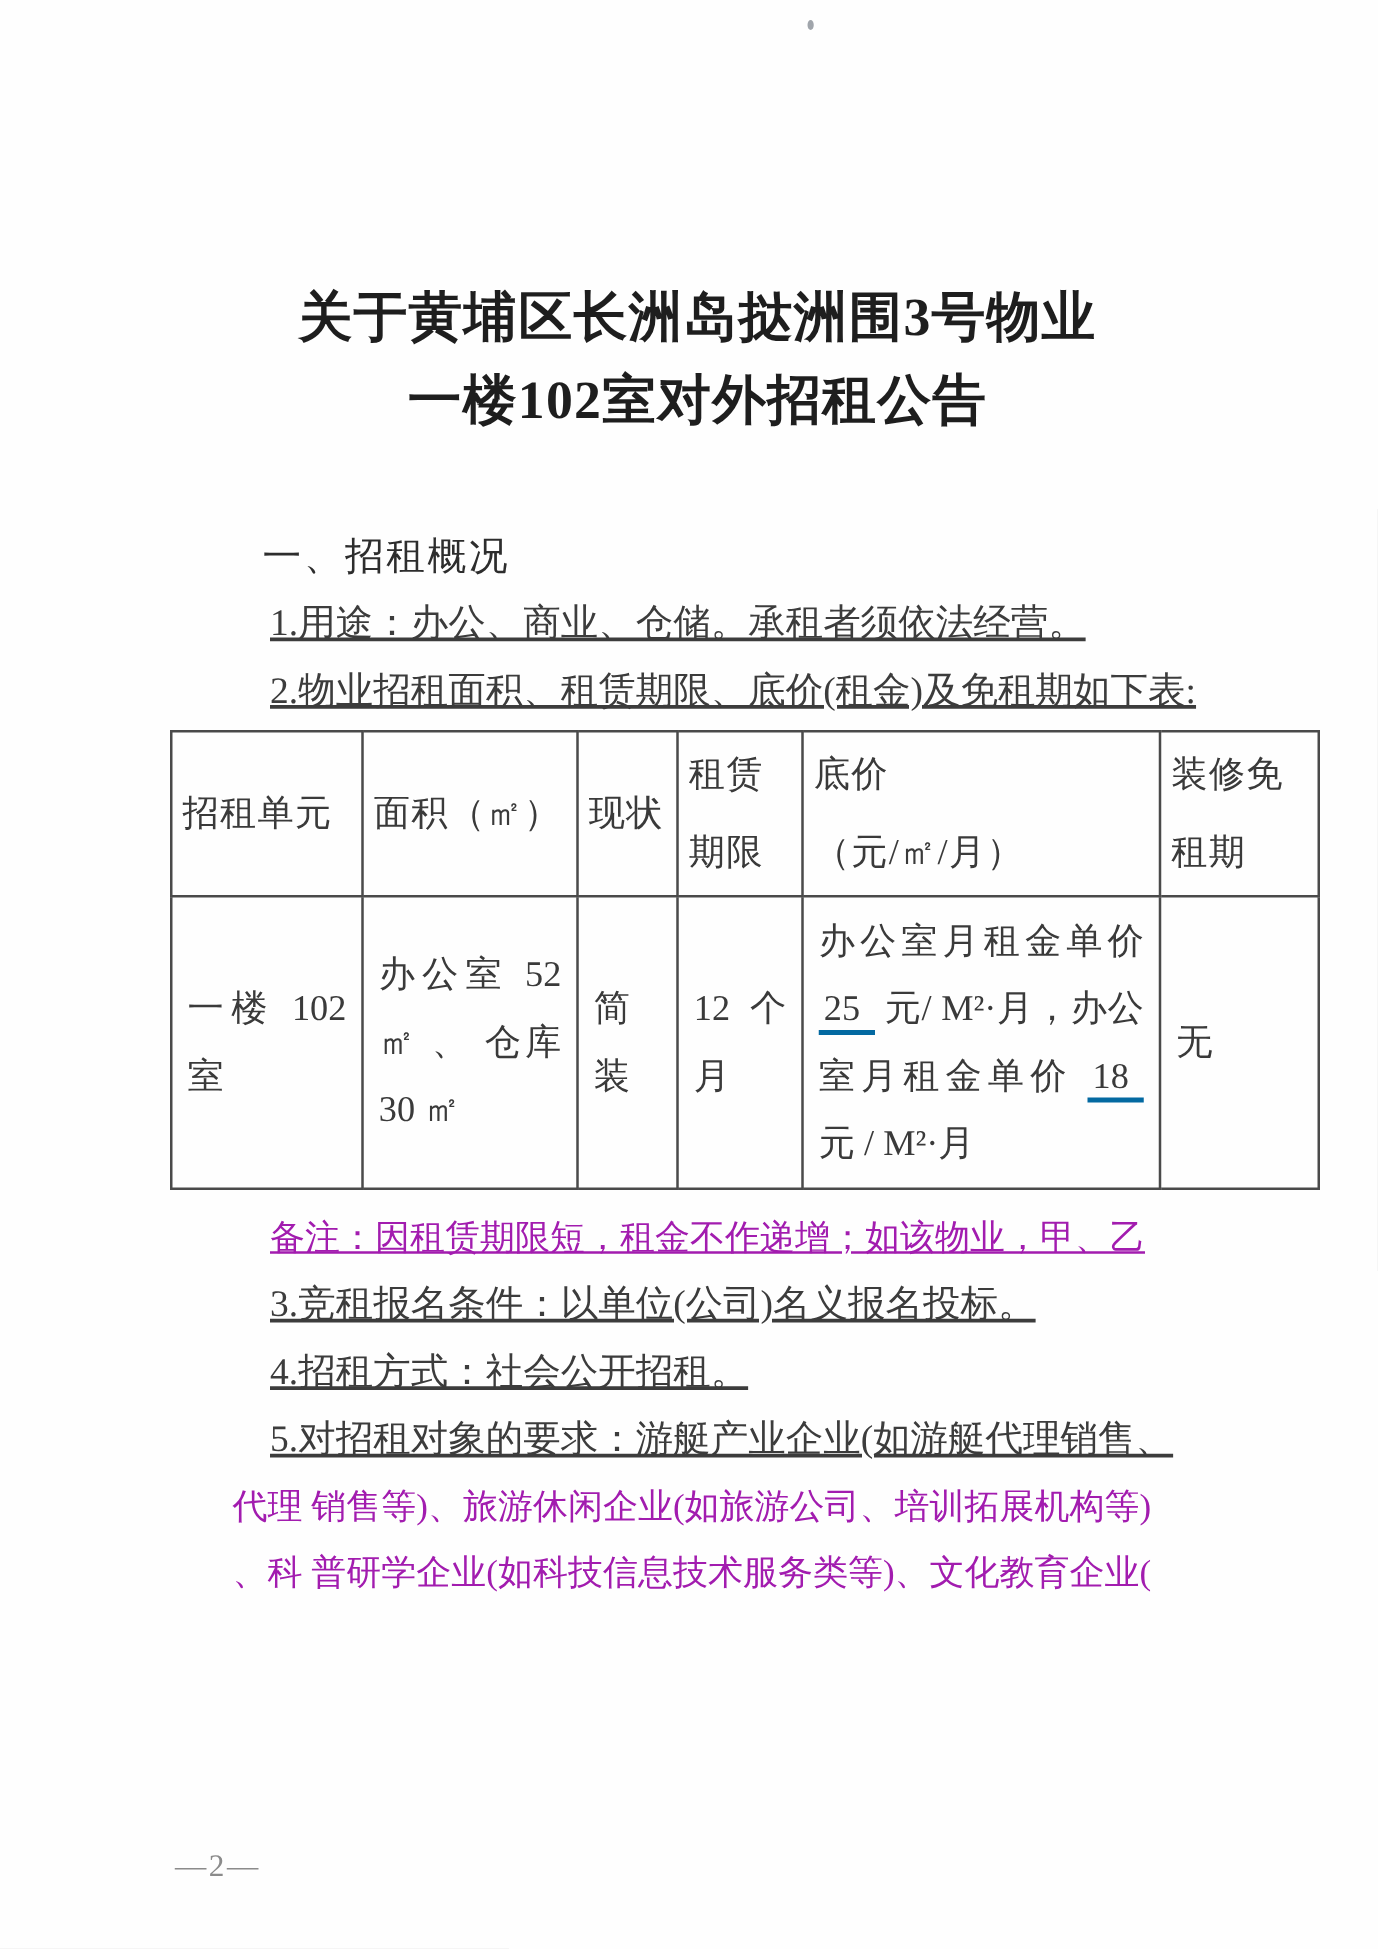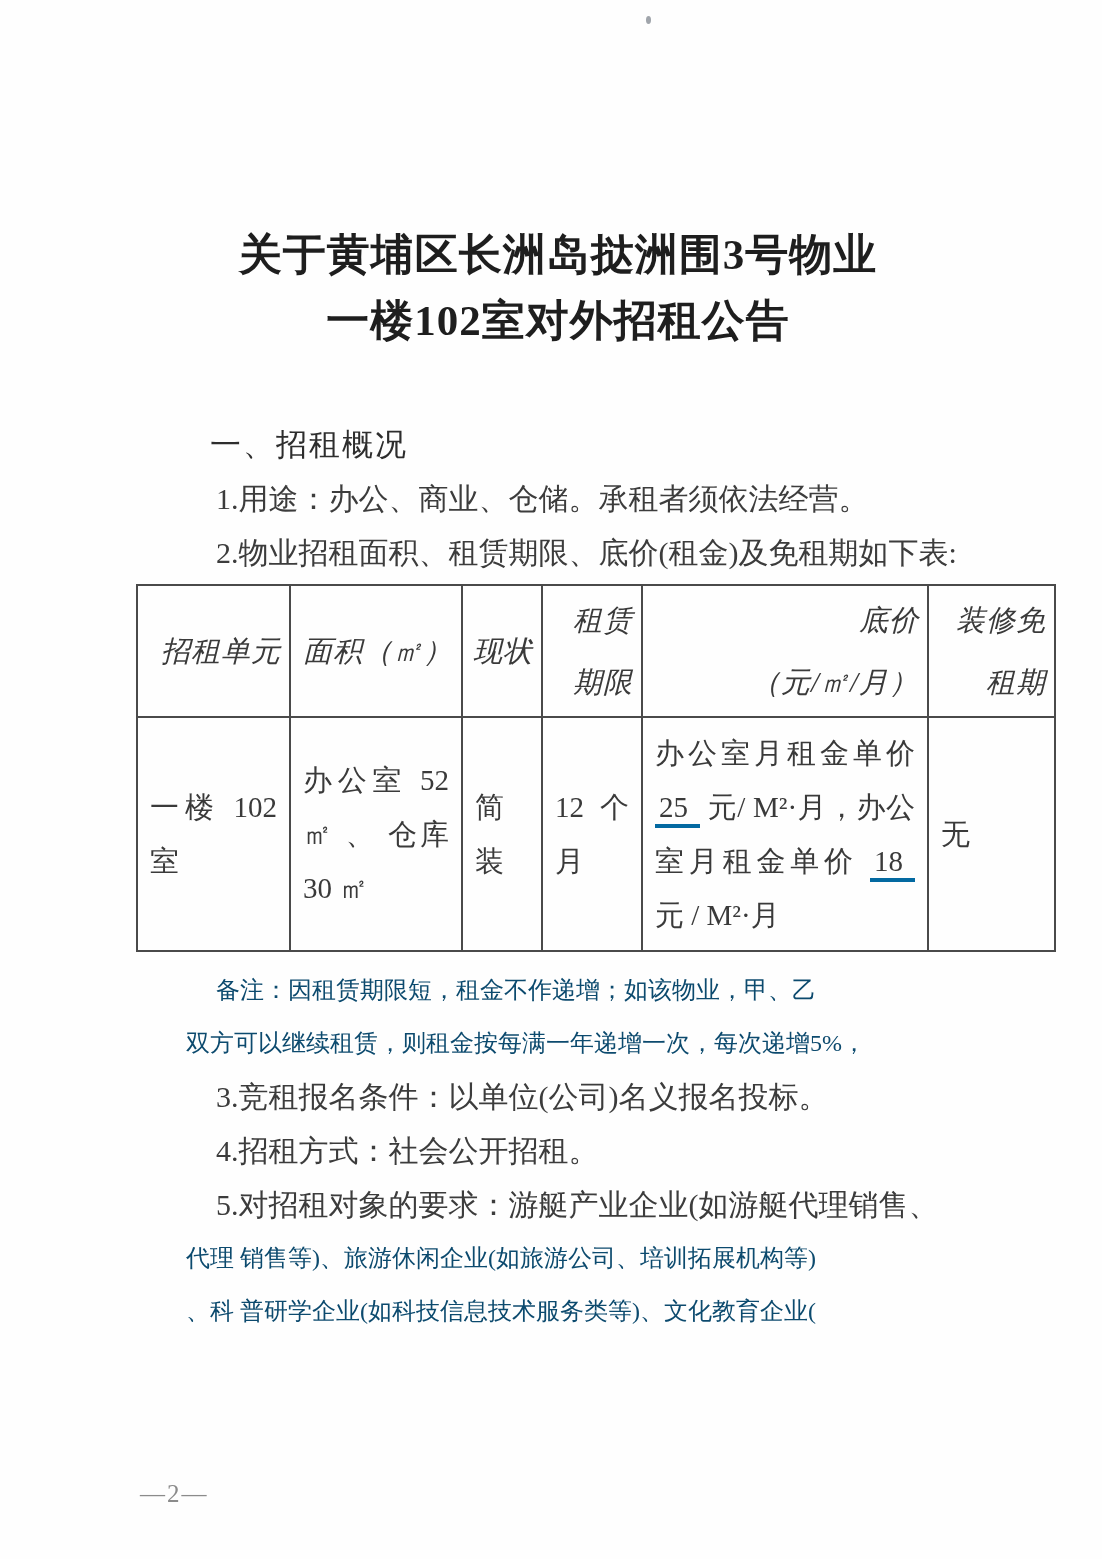--- a/index.html
+++ b/index.html
@@ -37,61 +37,60 @@
     line-height:54px;
     color:#2d2d2d;
     letter-spacing:2px;
   }
   .para{
     margin:0 70px 0 162px;
     font-size:30px;
     line-height:54px;
     color:#3c3c3c;
   }
-  .ind{ text-indent:30px; }
+  .ind{ text-indent:30px;text-decoration:underline; }
   .rent-table{
     margin:4px 0 0 112px;
     border-collapse:collapse;
     table-layout:fixed;
     width:918px;
     font-size:29px;
     color:#3a3a3a;
   }
   .rent-table,.rent-table th,.rent-table td{
     border:2px solid #4a4a4a;
   }
   .rent-table th{
     font-weight:400;
-    text-align:right;
+    text-align:left;
     vertical-align:middle;
     line-height:62px;
     padding:0 8px;
     height:130px;
     letter-spacing:1px;
-    font-style:italic;
   }
   .rent-table td{
     vertical-align:middle;
     line-height:54px;
     padding:8px 12px;
     height:214px;
     text-align:justify;
   }
   .td-center{ text-align:center; }
   .th-line{ display:block; }
   .blank{
     border-bottom:4px solid #0369a1;
     padding:0 12px 1px 4px;
   }
   .note-block{ margin-top:12px; }
   .note-line,.cont-line{
     margin:0 64px 0 162px;
-    font-size:24px;
+    font-size:28px;
     line-height:53px;
-    color:#0c4a6e;
+    color:#a21caf;
   }
   .item{ line-height:54px; }
   .page-num{
     position:absolute;
     left:140px;top:1480px;
     font-size:25px;
     color:#8b8b8b;
     letter-spacing:2px;
   }
 </style>
@@ -157,21 +156,20 @@
           <span class="blank">18</span>
           <span>元 / M²·月</span>
         </td>
         <td class="td-center">无</td>
       </tr>
     </tbody>
   </table>
 
   <div class="note-block">
     <div class="note-line ind">备注：因租赁期限短，租金不作递增；如该物业，甲、乙</div>
-    <div class="note-line">双方可以继续租赁，则租金按每满一年递增一次，每次递增5%，</div>
   </div>
 
   <div class="para ind item">3.竞租报名条件：以单位(公司)名义报名投标。</div>
   <div class="para ind item">4.招租方式：社会公开招租。</div>
 
   <div>
     <div class="para ind item">5.对招租对象的要求：游艇产业企业(如游艇代理销售、</div>
     <div class="cont-line">代理 销售等)、旅游休闲企业(如旅游公司、培训拓展机构等)</div>
     <div class="cont-line">、科 普研学企业(如科技信息技术服务类等)、文化教育企业(</div>
   </div>

